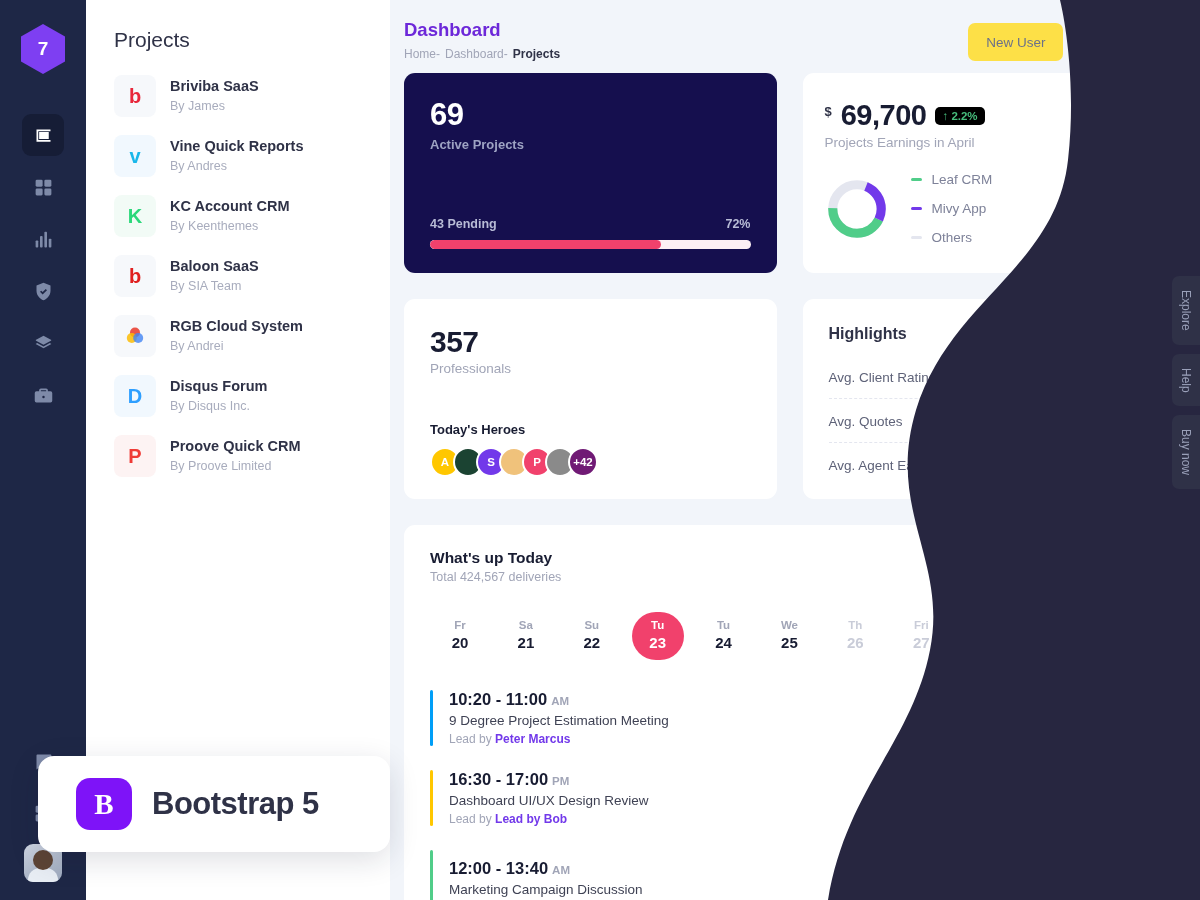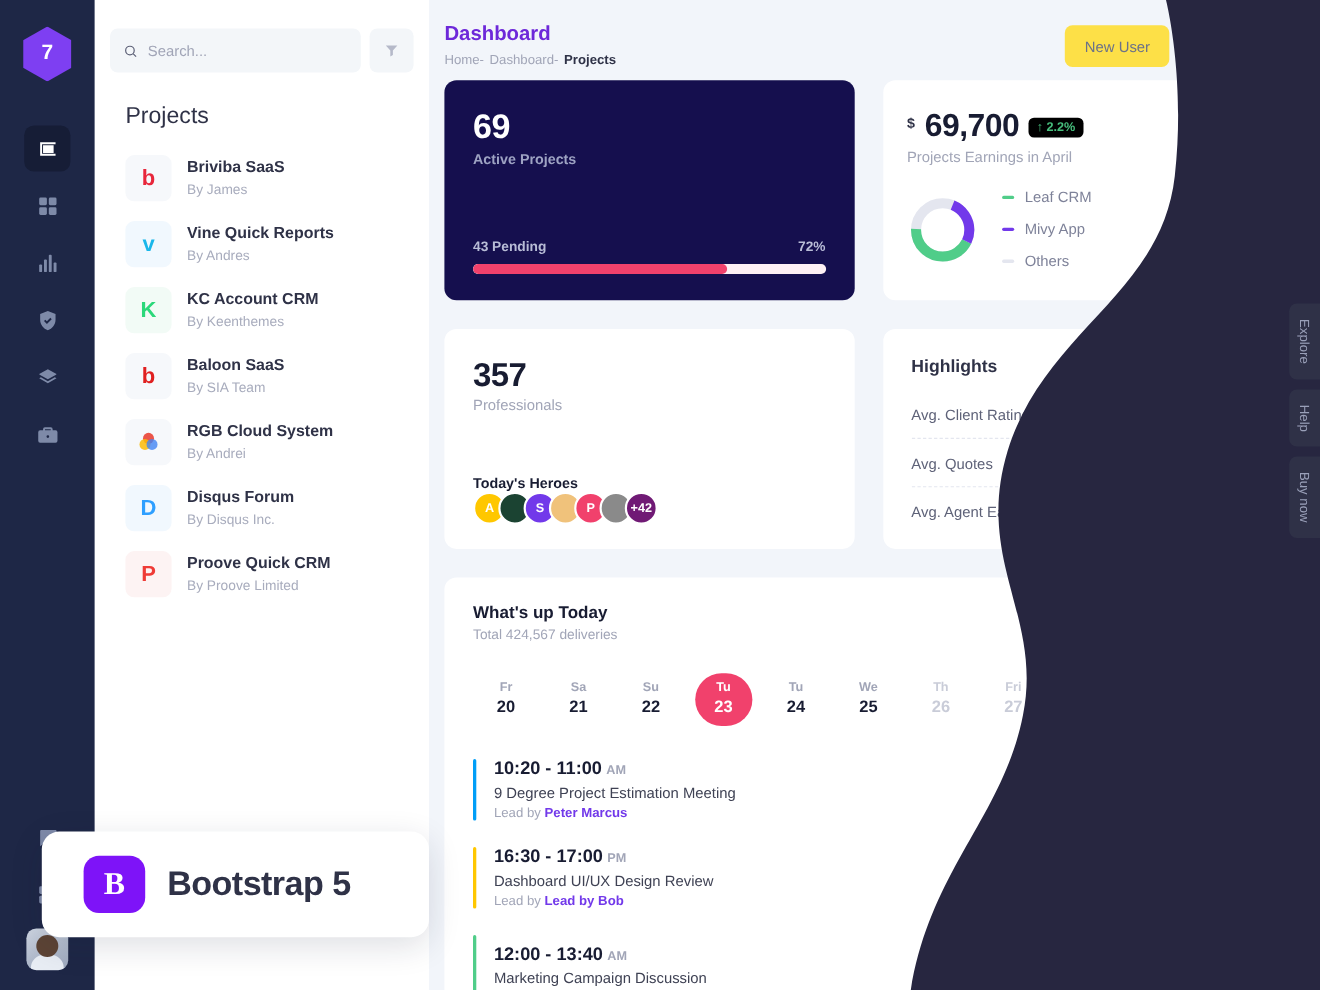--- a/index.html
+++ b/index.html
@@ -137,21 +137,21 @@
   .legend-row { display: flex; align-items: center; gap: 10px; }
   .dash { width: 11px; height: 3px; border-radius: 2px; }
   .legend-label { font-size: 13.5px; color: #7e8299; }
   .amounts { margin-left: auto; display: flex; flex-direction: column; gap: 14px; text-align: right; }
   .amount { font-size: 13.5px; font-weight: bold; color: #181c32; }
 
   
   .card-pro { padding: 26px 26px 22px 26px; height: 200px; display: flex; flex-direction: column; justify-content: space-between; }
   .pro-num { font-size: 30px; font-weight: bold; color: #181c32; letter-spacing: -0.5px; }
   .pro-sub { font-size: 13.5px; color: #a1a5b7; margin-top: 2px; }
-  .heroes-title { font-size: 13px; font-weight: bold; color: #181c32; }
+  .heroes-title { font-size: 13px; font-weight: bold; color: #181c32; margin-bottom: 10px; }
   .avatars { display: flex; }
   .av { width: 30px; height: 30px; border-radius: 50%; margin-left: -7px;
         display: flex; align-items: center; justify-content: center;
         font-size: 11.5px; font-weight: bold; color: #fff; border: 2px solid #fff; }
   .av:first-child { margin-left: 0; }
 
   
   .card-hl { padding: 26px 26px 20px 26px; height: 200px; }
   .hl-title { font-size: 16px; color: #2f3247; font-weight: bold; }
   .hl-row { display: flex; align-items: center; justify-content: space-between; padding: 14px 0 13px 0; }
@@ -278,34 +278,20 @@
             <rect x="13" y="3" width="8" height="8" rx="1.5"></rect>
             <rect x="3" y="13" width="8" height="8" rx="1.5"></rect>
             <rect x="13" y="13" width="8" height="8" rx="1.5"></rect>
           </svg>
       </div>
       <div class="rail-avatar"></div>
     </div>
   </div>
 
   <div class="projects-panel">
-    <div class="search-row">
-      <div class="search-box">
-        <svg viewBox="0 0 24 24">
-            <circle cx="11" cy="11" r="7"></circle>
-            <line x1="16.5" y1="16.5" x2="21" y2="21"></line>
-          </svg>
-        <input class="search-input" type="text" placeholder="Search..." style="">
-      </div>
-      <button class="filter-btn">
-        <svg viewBox="0 0 24 24">
-            <path d="M3 4h18l-7 8v7l-4 2v-9L3 4z"></path>
-          </svg>
-      </button>
-    </div>
 
     <div class="panel-title">Projects</div>
 
     <div class="proj-list">
       <div class="proj-item">
         <div class="proj-logo" style="background:#f6f8fb;color:#e8273b">
           <span>b</span>
         </div>
         <div>
           <div class="proj-name">Briviba SaaS</div>

